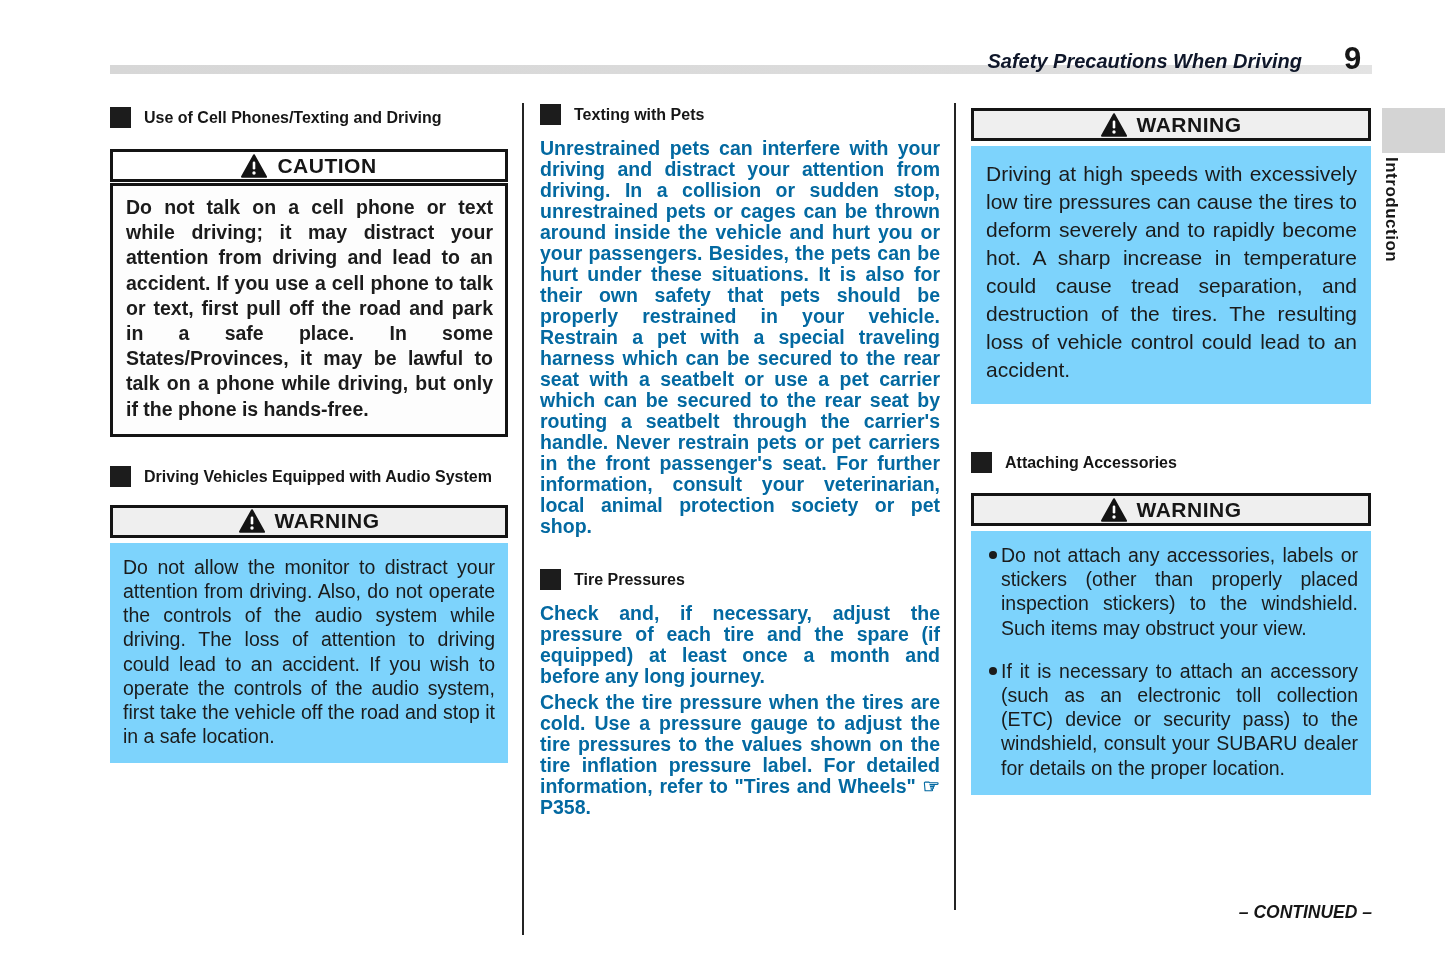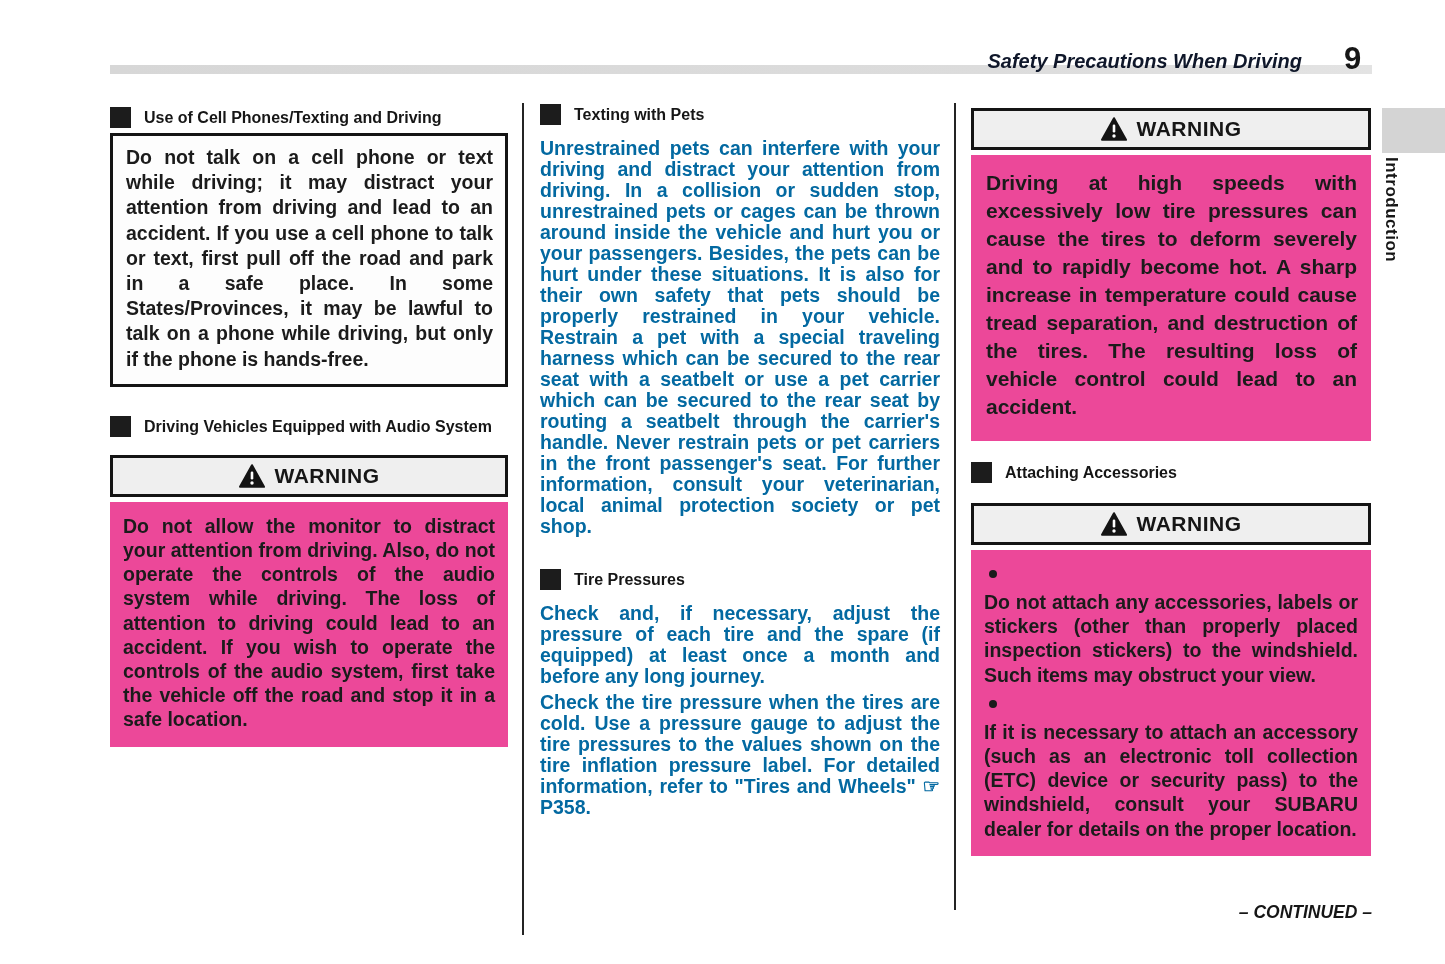--- a/index.html
+++ b/index.html
@@ -30,50 +30,50 @@
   #divider-2 { left:954px; height:807px; }
 
   
   .sec-heading { display:flex; gap:13px; font-size:16px; font-weight:bold;
                  line-height:29px; color:#161616; }
   .sec-heading .sq { flex:0 0 auto; width:21px; height:21px; background:#1c1c1c; margin-top:4px; }
   .h-text-narrow { max-width:330px; }
   .h-text-mid { max-width:348px; }
 
   
-  .box-head { border:3px solid #141414; height:42px; display:flex;
+  .box-head { border:3px solid #141414; height:33px; display:flex;
               align-items:center; justify-content:center; gap:10px; }
   .box-head.caution { background:#ffffff; }
   .box-head.warning { background:#efefef; }
   .box-label { font-size:21px; font-weight:bold; letter-spacing:0.5px; color:#161616; }
   .tri { width:26px; height:24px; display:block; }
 
   .box-body-bordered { margin-top:1px; border:3px solid #141414; background:#fdfdfd;
               padding:9px 12px 12px 13px; font-weight:bold; font-size:19.5px;
               line-height:25.2px; text-align:justify; color:#1b1b1b; }
-  .box-body-gray { margin-top:5px; background:#ec4899; padding:12px 13px 15px 13px;
-              font-weight:bold; font-size:19.5px; line-height:24.2px;
+  .box-body-gray { margin-top:5px; background:#7dd3fc; padding:12px 13px 15px 13px;
+              font-weight:normal; font-size:19.5px; line-height:24.2px;
               text-align:justify; color:#1b1b1b; }
   .box-body-gray.big { padding:14px 14px 20px 15px; font-size:21px; line-height:28px; }
 
   
   .para { margin-top:9px; font-size:19.5px; line-height:21px;
           text-align:justify; color:#0369a1;font-weight:bold; }
   .para.tight { margin-top:5px; }
 
   
-  .bullet-item { display:flex; gap:12px;flex-direction:column; }
-  .bullet-item + .bullet-item { margin-top:5px; }
+  .bullet-item { display:flex; gap:4px; }
+  .bullet-item + .bullet-item { margin-top:19px; }
   .bullet-dot { flex:0 0 auto; width:8px; height:8px; border-radius:50%;
                 background:#1b1b1b; margin-top:8px; margin-left:5px; }
   .bullet-text { text-align:justify; }
 
   
   .mt17 { margin-top:17px; } .mt25 { margin-top:25px; } .mt14 { margin-top:14px; }
-  .mt21 { margin-top:28px; } .mt28 { margin-top:17px; } .mt16 { margin-top:16px; }
+  .mt21 { margin-top:28px; } .mt28 { margin-top:44px; } .mt16 { margin-top:16px; }
 
   
   .side-tab { position:absolute; left:1382px; top:108px; width:63px; height:45px;
               background:#d4d4d4; }
   .side-label { position:absolute; left:1381px; top:157px;
               writing-mode:vertical-rl; font-size:17px; font-weight:bold;
               letter-spacing:0.5px; color:#161616; }
 
   
   .continued { position:absolute; left:1150px; top:902px; width:222px;
@@ -92,20 +92,28 @@
   <div class="divider" id="divider-1"></div>
   <div class="divider" id="divider-2"></div>
 
   <div class="col" id="col1">
 
     <div class="sec-heading">
       <span class="sq"></span>
       <span class="h-text-narrow">Use of Cell Phones/Texting and Driving</span>
     </div>
 
+    <div class="box-head caution mt17">
+      <svg class="tri" viewBox="0 0 26 24">
+        <path d="M13 1.2 L25 22.8 H1 Z" fill="#141414" stroke="#141414" stroke-width="2" stroke-linejoin="round"></path>
+        <rect x="11.7" y="7.5" width="2.6" height="8" rx="1.3" fill="#ffffff"></rect>
+        <circle cx="13" cy="19" r="1.7" fill="#ffffff"></circle>
+      </svg>
+      <span class="box-label">CAUTION</span>
+    </div>
     <div class="box-body-bordered">Do not talk on a cell phone or text while driving; it may distract your attention from driving and lead to an accident. If you use a cell phone to talk or text, first pull off the road and park in a safe place. In some States/Provinces, it may be lawful to talk on a phone while driving, but only if the phone is hands-free.</div>
 
     <div class="sec-heading mt25">
       <span class="sq"></span>
       <span class="h-text-mid">Driving Vehicles Equipped with Audio System</span>
     </div>
 
     <div class="box-head warning mt14">
       <svg class="tri" viewBox="0 0 26 24">
         <path d="M13 1.2 L25 22.8 H1 Z" fill="#141414" stroke="#141414" stroke-width="2" stroke-linejoin="round"></path>

